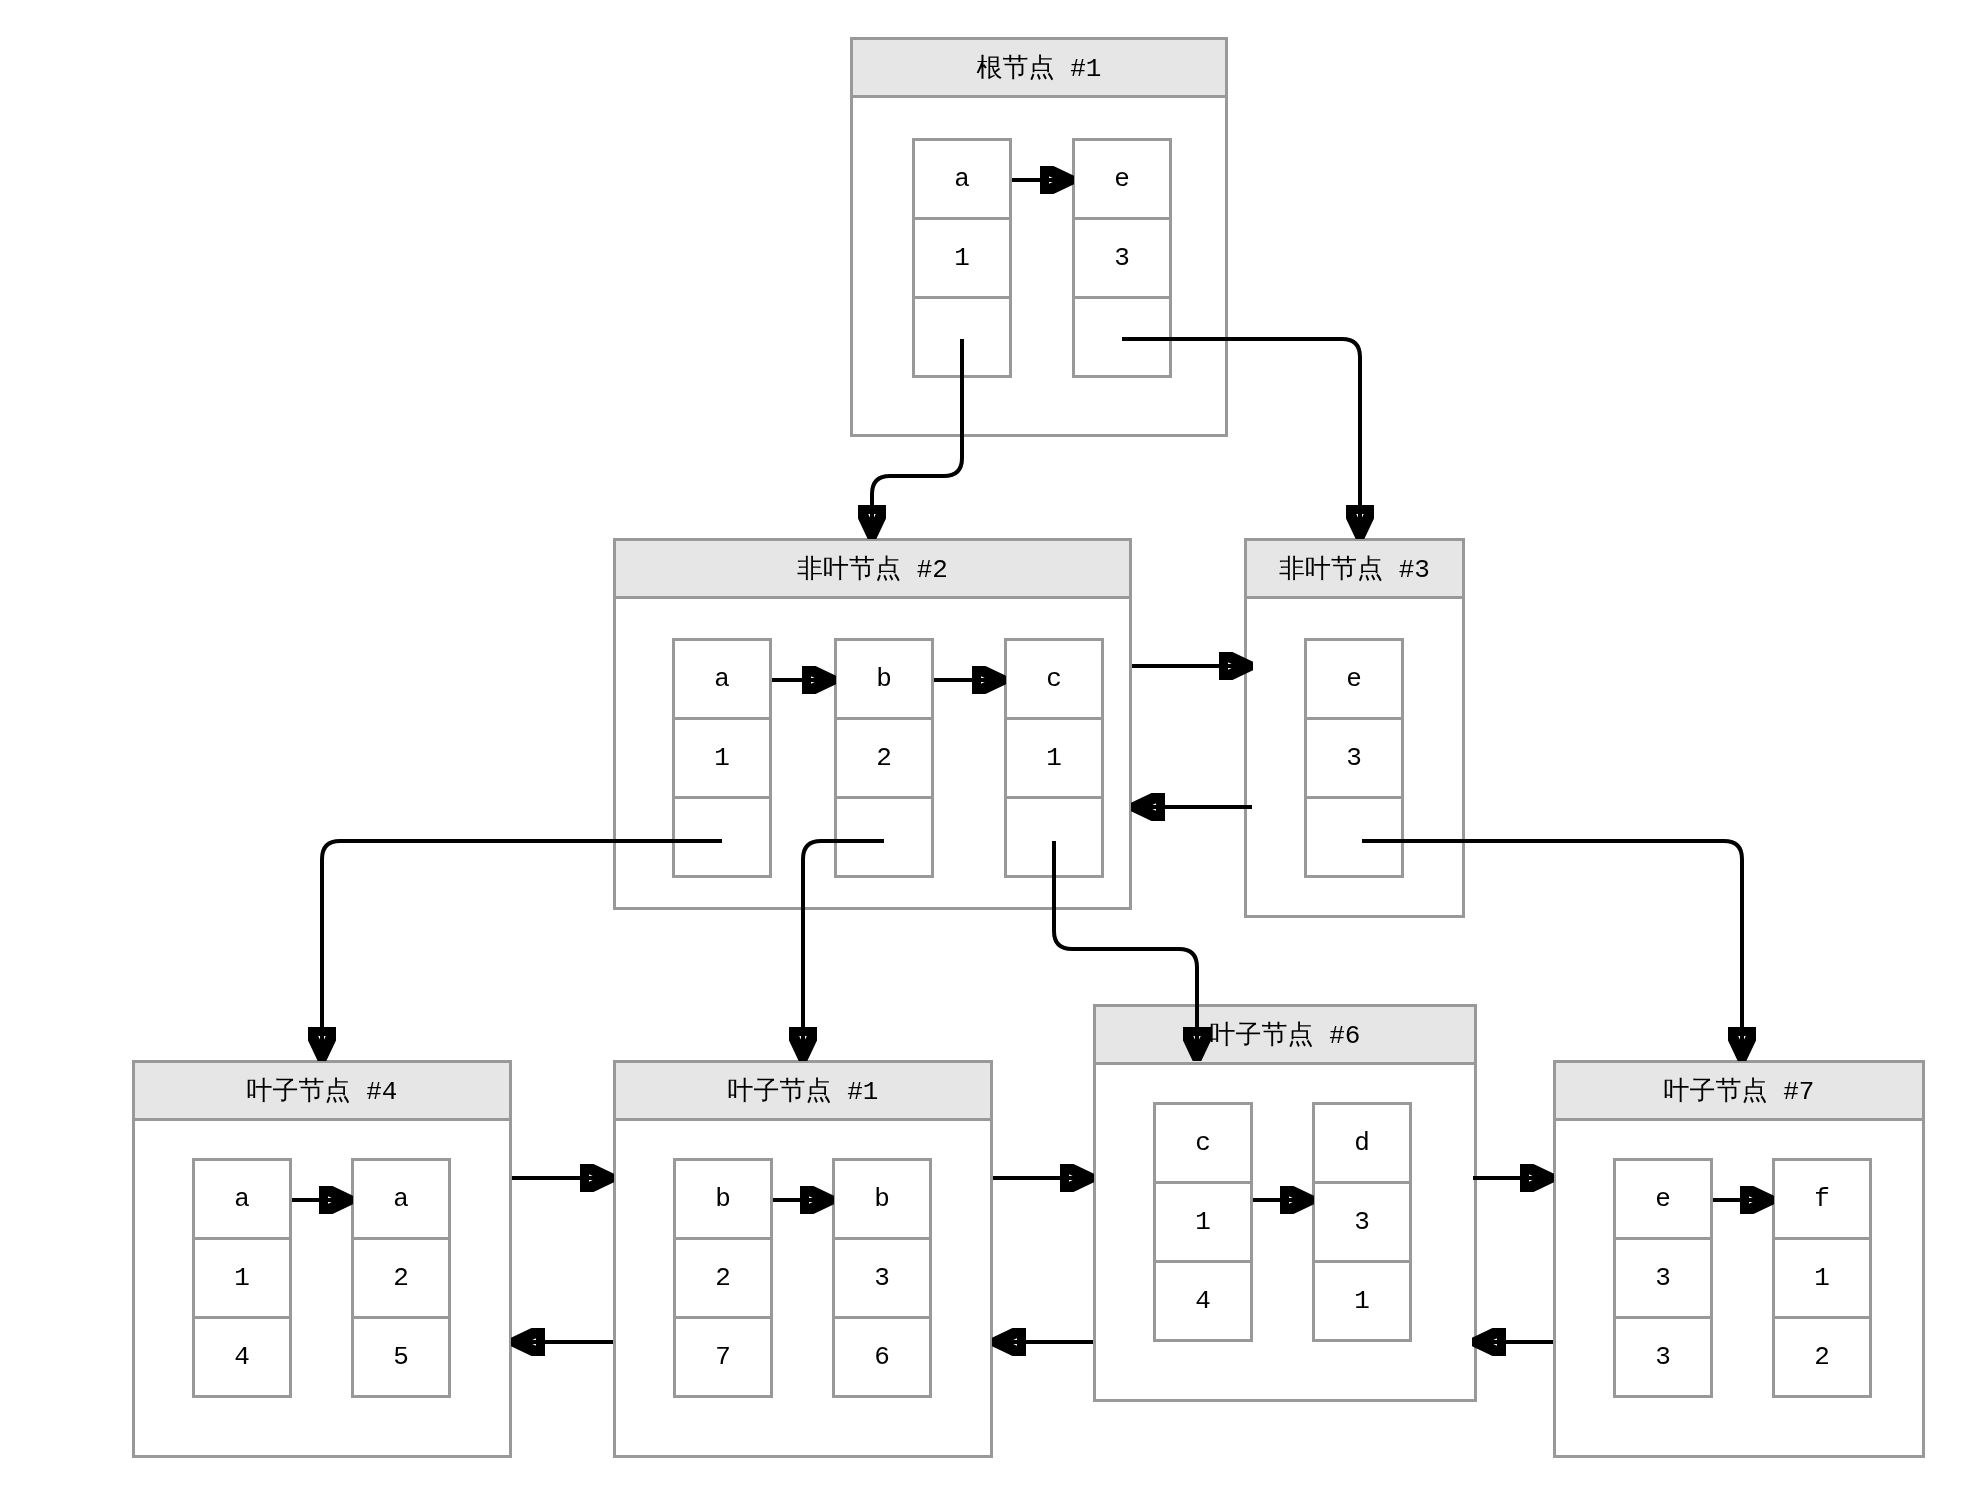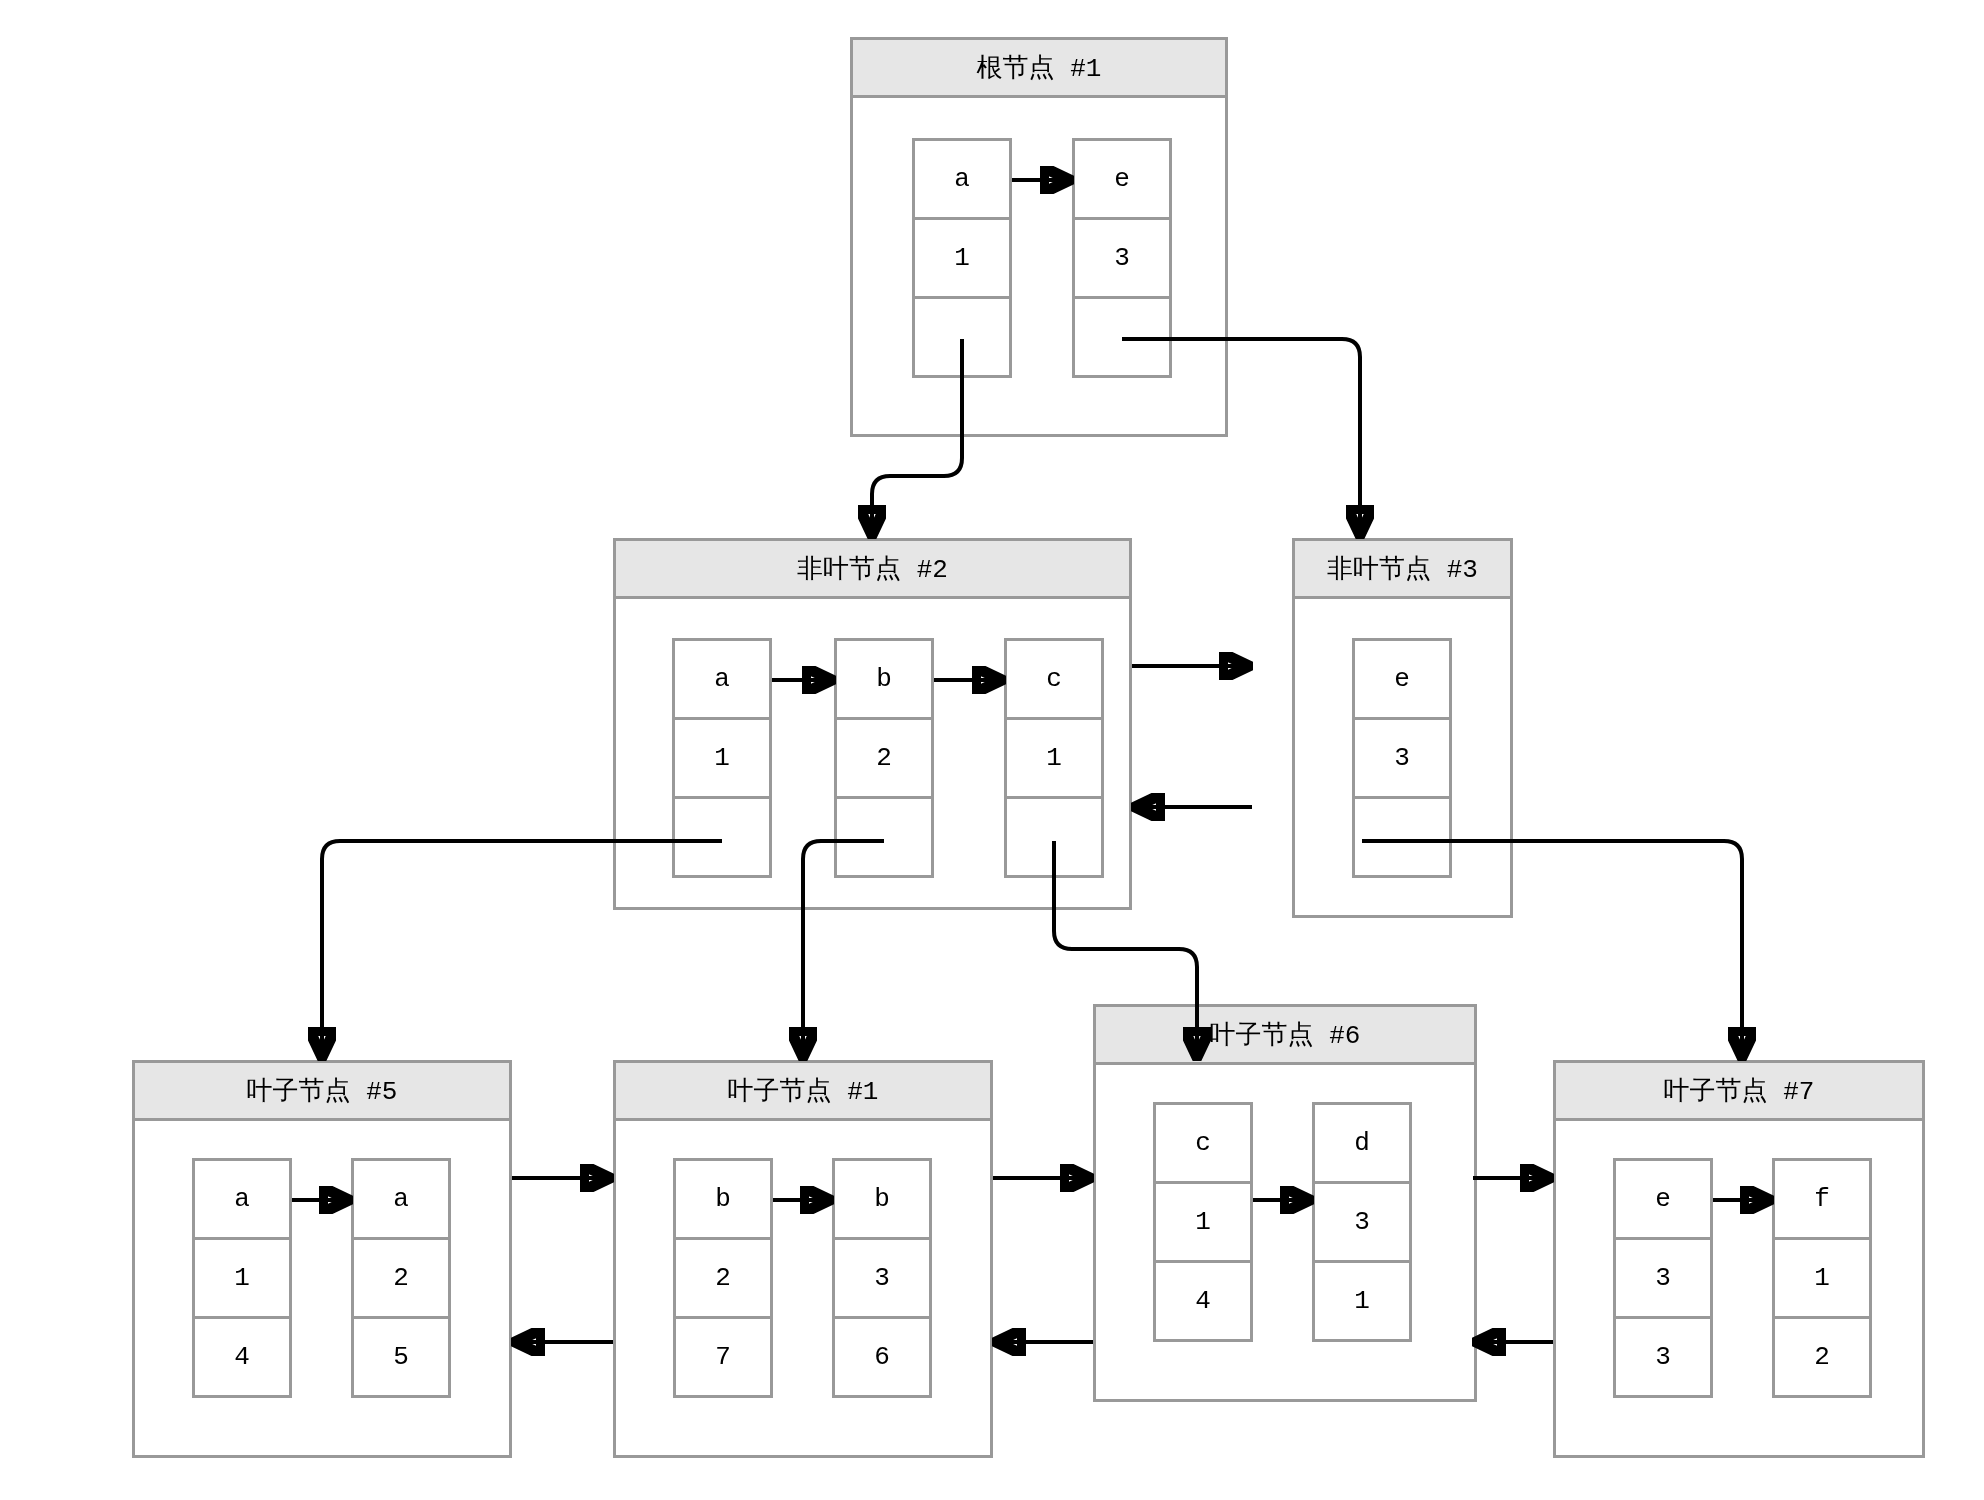--- a/index.html
+++ b/index.html
@@ -55,31 +55,31 @@
       <div class="cell">2</div>
       <div class="cell"></div>
     </div>
     <div class="entry" style="left:388px;top:97px">
       <div class="cell">c</div>
       <div class="cell">1</div>
       <div class="cell"></div>
     </div>
   </div>
 
-  <div class="node" style="left:1292px;top:538px;width:221px;height:380px">
+  <div class="node" style="left:1244px;top:538px;width:221px;height:380px">
     <div class="node-title">非叶节点 #3</div>
     <div class="entry" style="left:57px;top:97px">
       <div class="cell">e</div>
       <div class="cell">3</div>
       <div class="cell"></div>
     </div>
   </div>
 
   <div class="node" style="left:132px;top:1060px;width:380px;height:398px">
-    <div class="node-title">叶子节点 #5</div>
+    <div class="node-title">叶子节点 #4</div>
     <div class="entry" style="left:57px;top:95px">
       <div class="cell">a</div>
       <div class="cell">1</div>
       <div class="cell">4</div>
     </div>
     <div class="entry" style="left:216px;top:95px">
       <div class="cell">a</div>
       <div class="cell">2</div>
       <div class="cell">5</div>
     </div>

